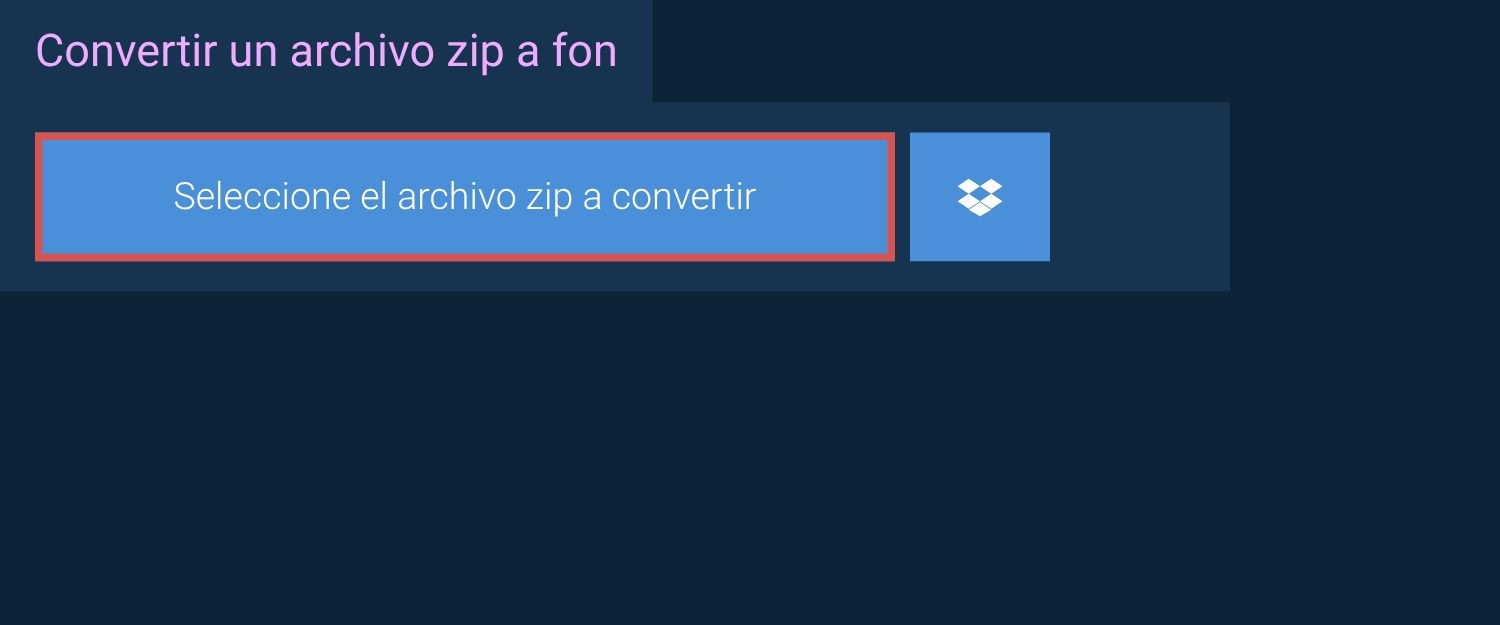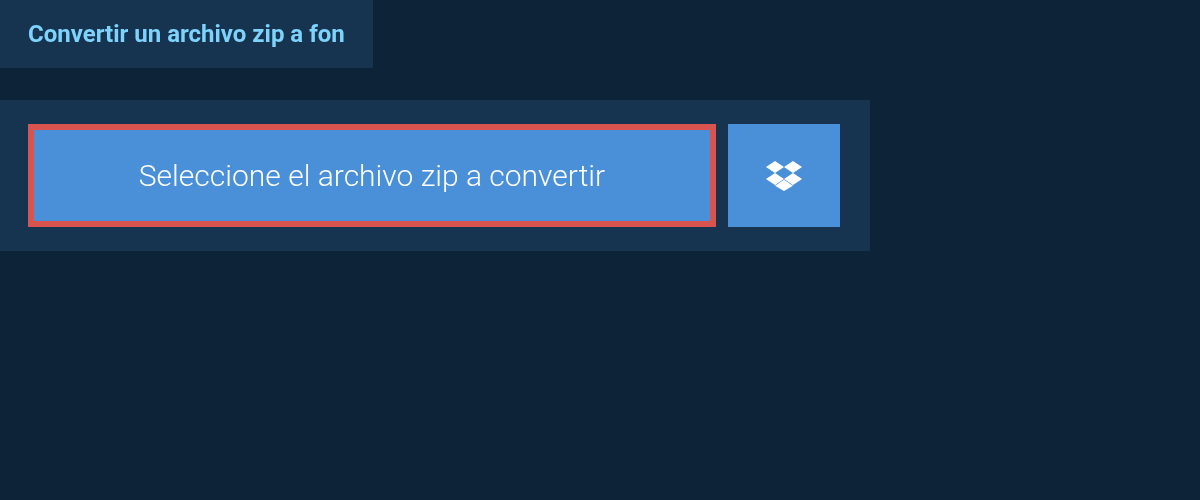--- a/index.html
+++ b/index.html
@@ -13,29 +13,28 @@
       background-color: #0d2438;
       font-family: -apple-system, BlinkMacSystemFont, "Segoe UI", Roboto, Helvetica, Arial, sans-serif;
       overflow: hidden;
     }
     .header-bar {
       background-color: #163450;
       padding: 20px 28px;
       display: inline-block;
     }
     .header-title {
-      color: #7dd3fc;
-      font-size: 24px;
-      font-weight: 700;
+      color: #f0abfc;
+      font-size: 36px;
+      font-weight: 400;
     }
     .panel {
       background-color: #163450;
-      margin-top: 32px;
       padding: 24px 28px;
-      width: 870px;
+      width: 984px;
     }
     .button-row {
       display: flex;
       gap: 12px;
     }
     .select-file-button {
       flex: 0 0 auto;
       width: 688px;
       background-color: #4a90d9;
       border: 6px solid #d9534f;

